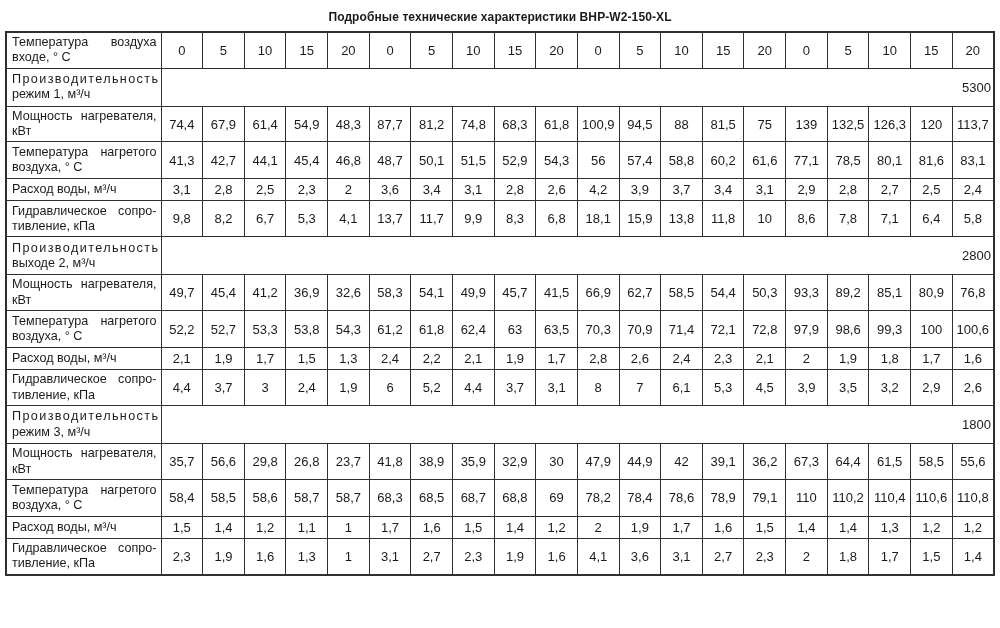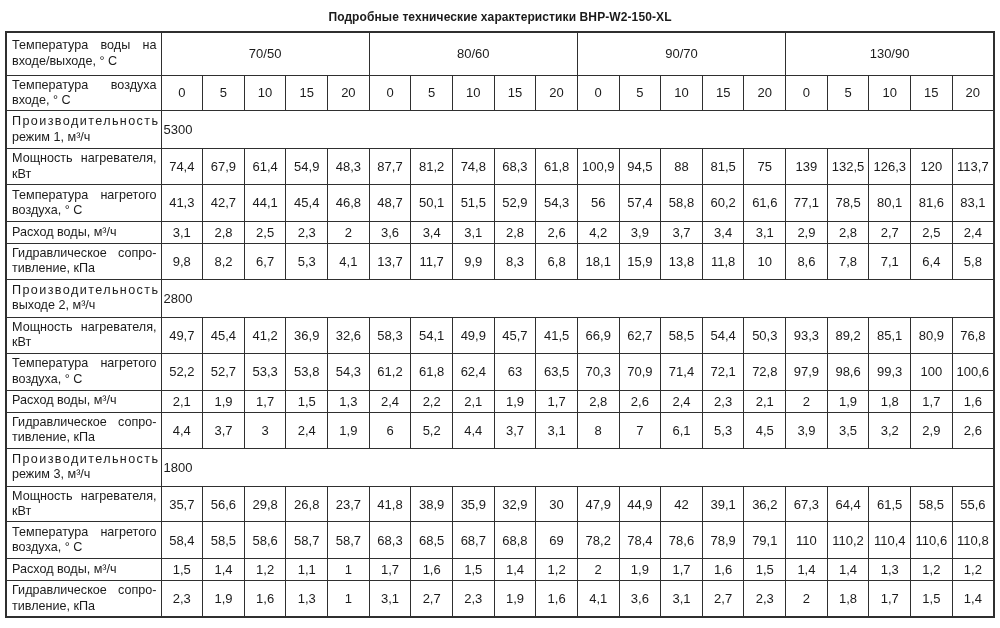--- a/index.html
+++ b/index.html
@@ -35,50 +35,40 @@
   }
   td.lbl {
     text-align: left;
     padding: 2px 4px 2px 5px;
     font-size: 12.6px;
     line-height: 1.22;
   }
   .l { display: block; }
   .j { text-align: justify; text-align-last: justify; }
   .lsp { letter-spacing: 1.4px; white-space: nowrap; }
-  td.prodv { text-align: left; }
+  td.prodv { text-align: right; }
   tr.row-water  { height: 43px; }
   tr.row-air    { height: 34px; padding-left: 28px; }
   tr.row-prod   { height: 38px; }
   tr.row-power  { height: 33px; }
   tr.row-airout { height: 37px; }
   tr.row-flow   { height: 22px; }
   tr.row-hydr   { height: 36px; }
 </style>
 </head>
 <body>
 
 <div class="title">Подробные технические характеристики BHP-W2-150-XL</div>
 
 <table class="spec">
   <colgroup>
     <col class="c-label">
     <col span="20">
   </colgroup>
   <tbody>
-      <tr class="row-water">
-        <td class="lbl">
-          <span class="l j">Температура воды на</span>
-          <span class="l">входе/выходе, ° С</span>
-        </td>
-        <td class="grp" colspan="5">70/50</td>
-        <td class="grp" colspan="5">80/60</td>
-        <td class="grp" colspan="5">90/70</td>
-        <td class="grp" colspan="5">130/90</td>
-      </tr>
       <tr class="row-air">
         <td class="lbl">
           <span class="l j">Температура воздуха</span>
           <span class="l">входе, ° С</span>
         </td>
         <td>0</td>
         <td>5</td>
         <td>10</td>
         <td>15</td>
         <td>20</td>

